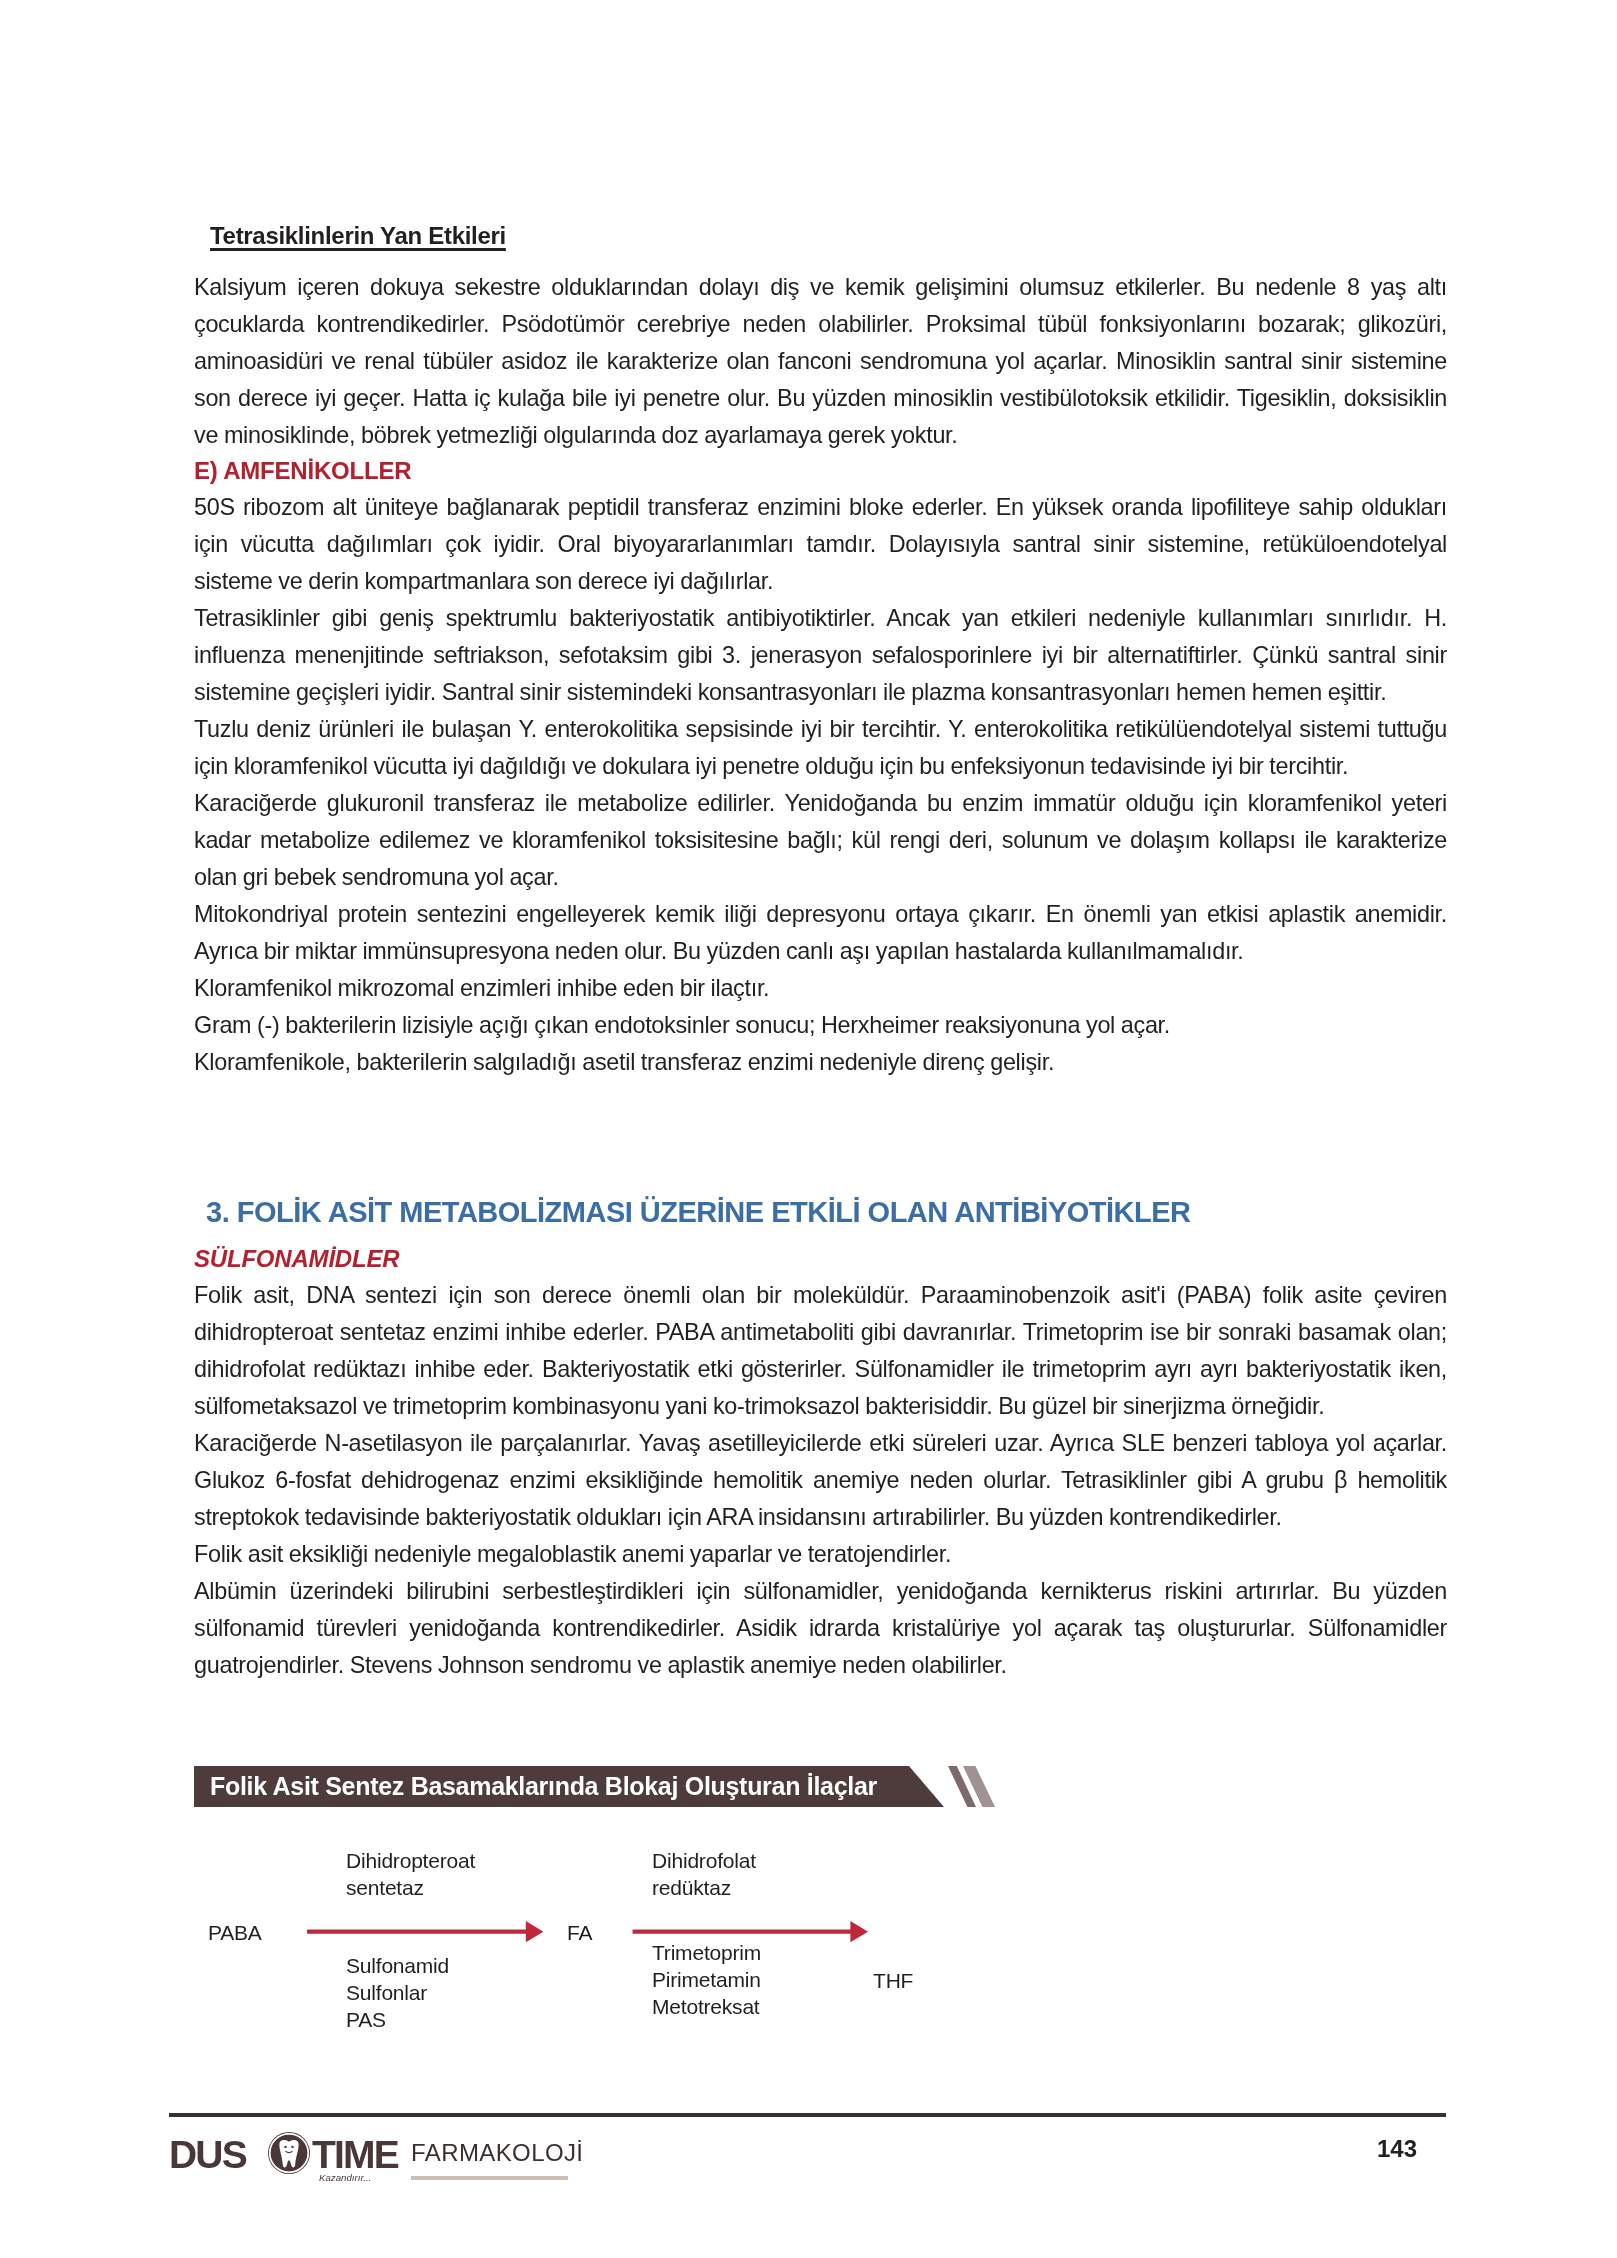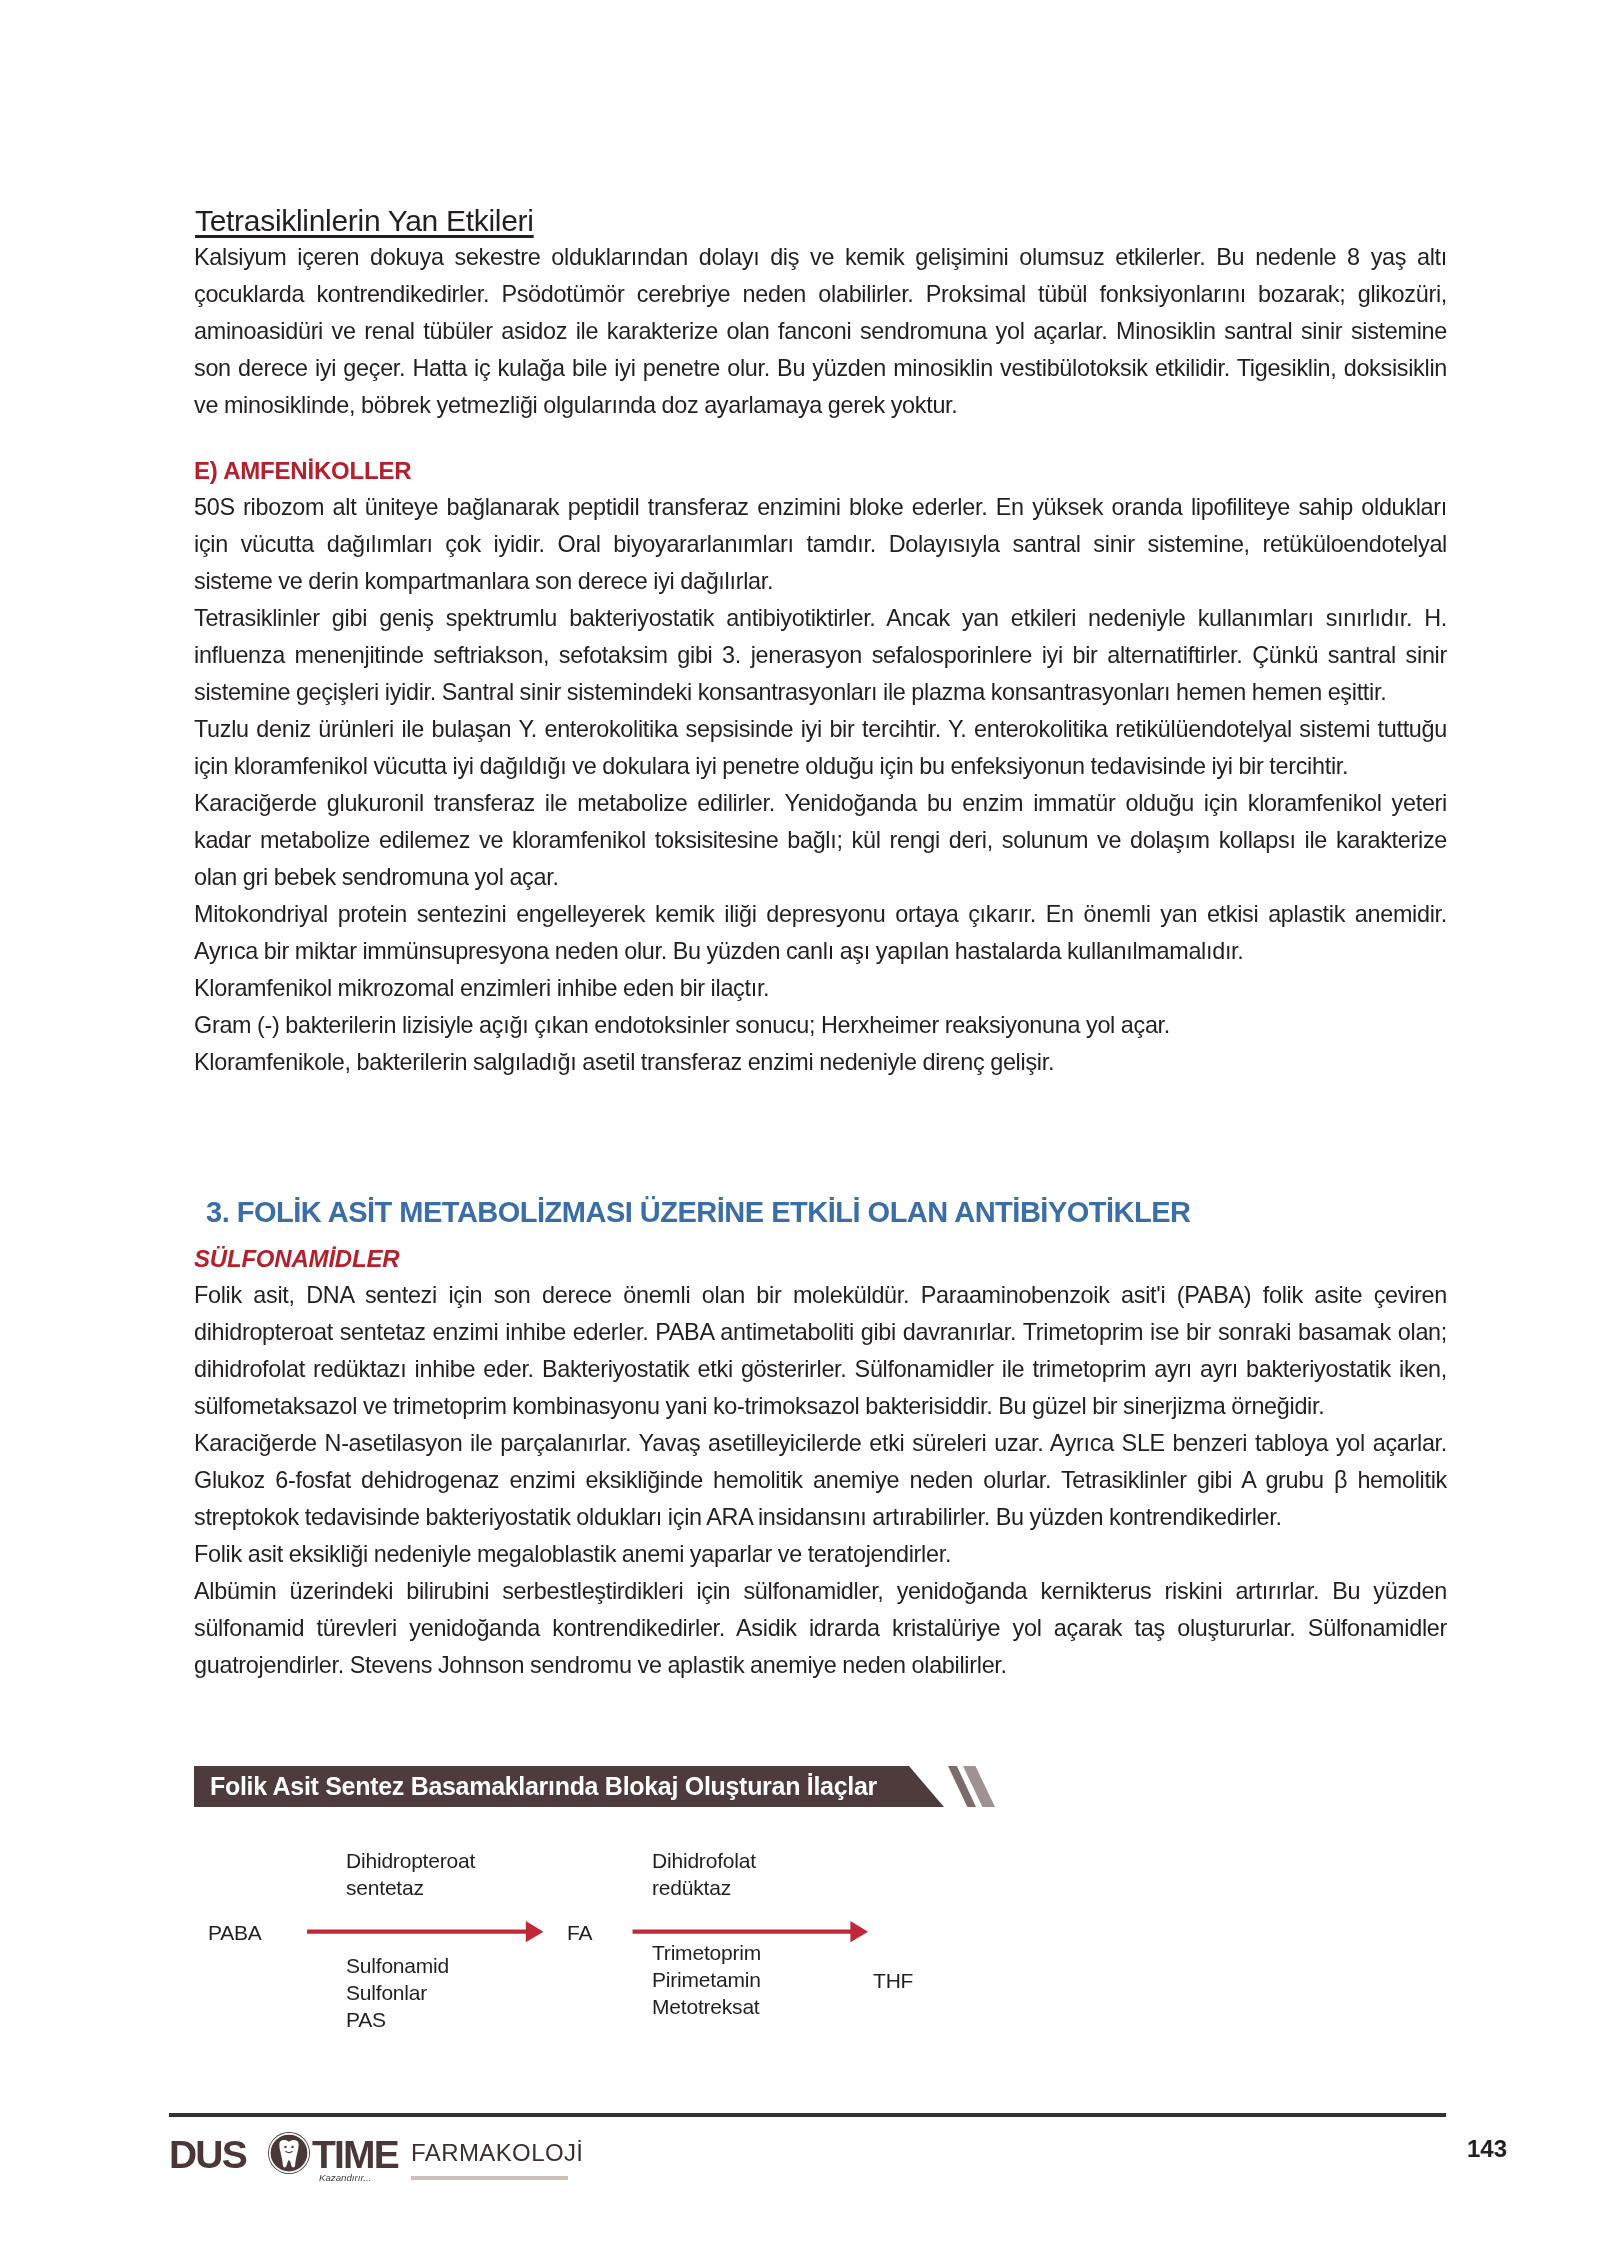--- a/index.html
+++ b/index.html
@@ -1,41 +1,41 @@
 <!DOCTYPE html>
 <html style="font-size:14px"><head>
 <meta charset="utf-8">
 <style>
   html, body { margin:0; padding:0; background:#ffffff; }
   body { width:1617px; height:2258px; position:relative; overflow:hidden;
          font-family:"Liberation Sans", sans-serif; color:#231f20; }
   .col { position:absolute; left:194px; width:1253px; }
   .p { font-size:23.4px; line-height:37px; text-align:justify; margin:0; letter-spacing:-0.3px; word-spacing:-0.4px; }
   .p b { font-weight:normal; }
-  .h-underline { font-size:30px; font-weight:normal; line-height:35px; text-decoration:underline; text-decoration-thickness:2.6px; text-underline-offset:3.5px; margin:1px; letter-spacing:-0.3px; }
+  .h-underline { font-size:24px; font-weight:bold; line-height:35px; text-decoration:underline; text-decoration-thickness:2.6px; text-underline-offset:3.5px; margin:16px; letter-spacing:-0.3px; }
   .h-red { color:#b5202e; font-weight:bold; font-size:24px; line-height:36px; margin:0; letter-spacing:-0.2px; }
   .h-blue { color:#3a6ea5; font-weight:bold; font-size:29px; line-height:39px; margin:12px; letter-spacing:-0.5px; }
   .banner { position:absolute; left:194px; top:1766px; width:768px; height:48px; }
   .banner-bar { position:absolute; left:0; top:0; width:750px; height:41px; background:#4e3b3b;
                clip-path:polygon(0 0, 715px 0, 750px 41px, 0 41px); }
   .banner-text { position:absolute; left:16px; top:0; line-height:41px; font-size:25px; font-weight:bold; color:#ffffff; letter-spacing:-0.3px; white-space:nowrap; }
   .stripe { position:absolute; top:0; width:19.4px; height:41px; }
   .stripe1 { left:754px; background:#7d6a6a; clip-path:polygon(0 0, 8.8px 0, 28px 41px, 19.4px 41px); width:30px; }
   .stripe2 { left:769px; background:#a09292; clip-path:polygon(0 0, 12.4px 0, 32px 41px, 19.4px 41px); width:34px; }
   .dg { position:absolute; font-size:21px; line-height:27px; color:#231f20; white-space:nowrap; letter-spacing:-0.2px; }
   svg.arrows { position:absolute; left:0; top:0; }
   .footer-rule { position:absolute; left:169px; top:2113px; width:1277px; height:3.5px; background:#3b2f2f; }
   .logo { position:absolute; left:169px; top:2128px; height:49px; }
   .logo-dus { position:absolute; left:0; top:5.3px; font-size:39px; font-weight:bold; color:#4a3838; letter-spacing:-1.8px; font-family:"Liberation Sans", sans-serif; }
   .logo-tooth { position:absolute; left:99px; top:3.5px; width:42px; height:42px; border-radius:50%; background:#4a3838; }
   .logo-time { position:absolute; left:143px; top:5.3px; font-size:39px; font-weight:bold; color:#4a3838; letter-spacing:-1.8px; }
   .logo-tag { position:absolute; left:150px; top:44px; font-size:9.7px; font-style:italic; color:#4a3838; white-space:nowrap; }
   .subject { position:absolute; left:411px; top:2139px; font-size:24px; color:#3b2f2f; letter-spacing:0.4px; }
   .subject-line { position:absolute; left:411px; top:2176px; width:157px; height:3.5px; background:#cbbfb6; }
-  .pagenum { position:absolute; left:1467px; top:2135px; font-size:24px; font-weight:bold; color:#231f20; }
+  .pagenum { position:absolute; left:1377px; top:2135px; font-size:24px; font-weight:bold; color:#231f20; }
 </style>
 </head>
 <body>
 
 <div class="col" style="top:202px;">
   <p class="h-underline">Tetrasiklinlerin Yan Etkileri</p>
   <p class="p"><span>Kalsiyum içeren dokuya sekestre olduklarından dolayı </span><b>diş ve kemik gelişimini olumsuz</b><span> etkilerler. Bu nedenle 8 yaş altı çocuklarda kontrendikedirler. </span><b>Psödotümör cerebriye</b><span> neden olabilirler. Proksimal tübül fonksiyonlarını bozarak; glikozüri, aminoasidüri ve renal tübüler asidoz ile karakterize olan </span><b>fanconi sendromuna</b><span> yol açarlar. Minosiklin santral sinir sistemine son derece iyi geçer. Hatta iç kulağa bile iyi penetre olur. Bu yüzden minosiklin </span><b>vestibülotoksik</b><span> etkilidir. Tigesiklin, doksisiklin ve minosiklinde, böbrek yetmezliği olgularında doz ayarlamaya gerek yoktur.</span></p>
 </div>
 
 <div class="col" style="top:453px;">

